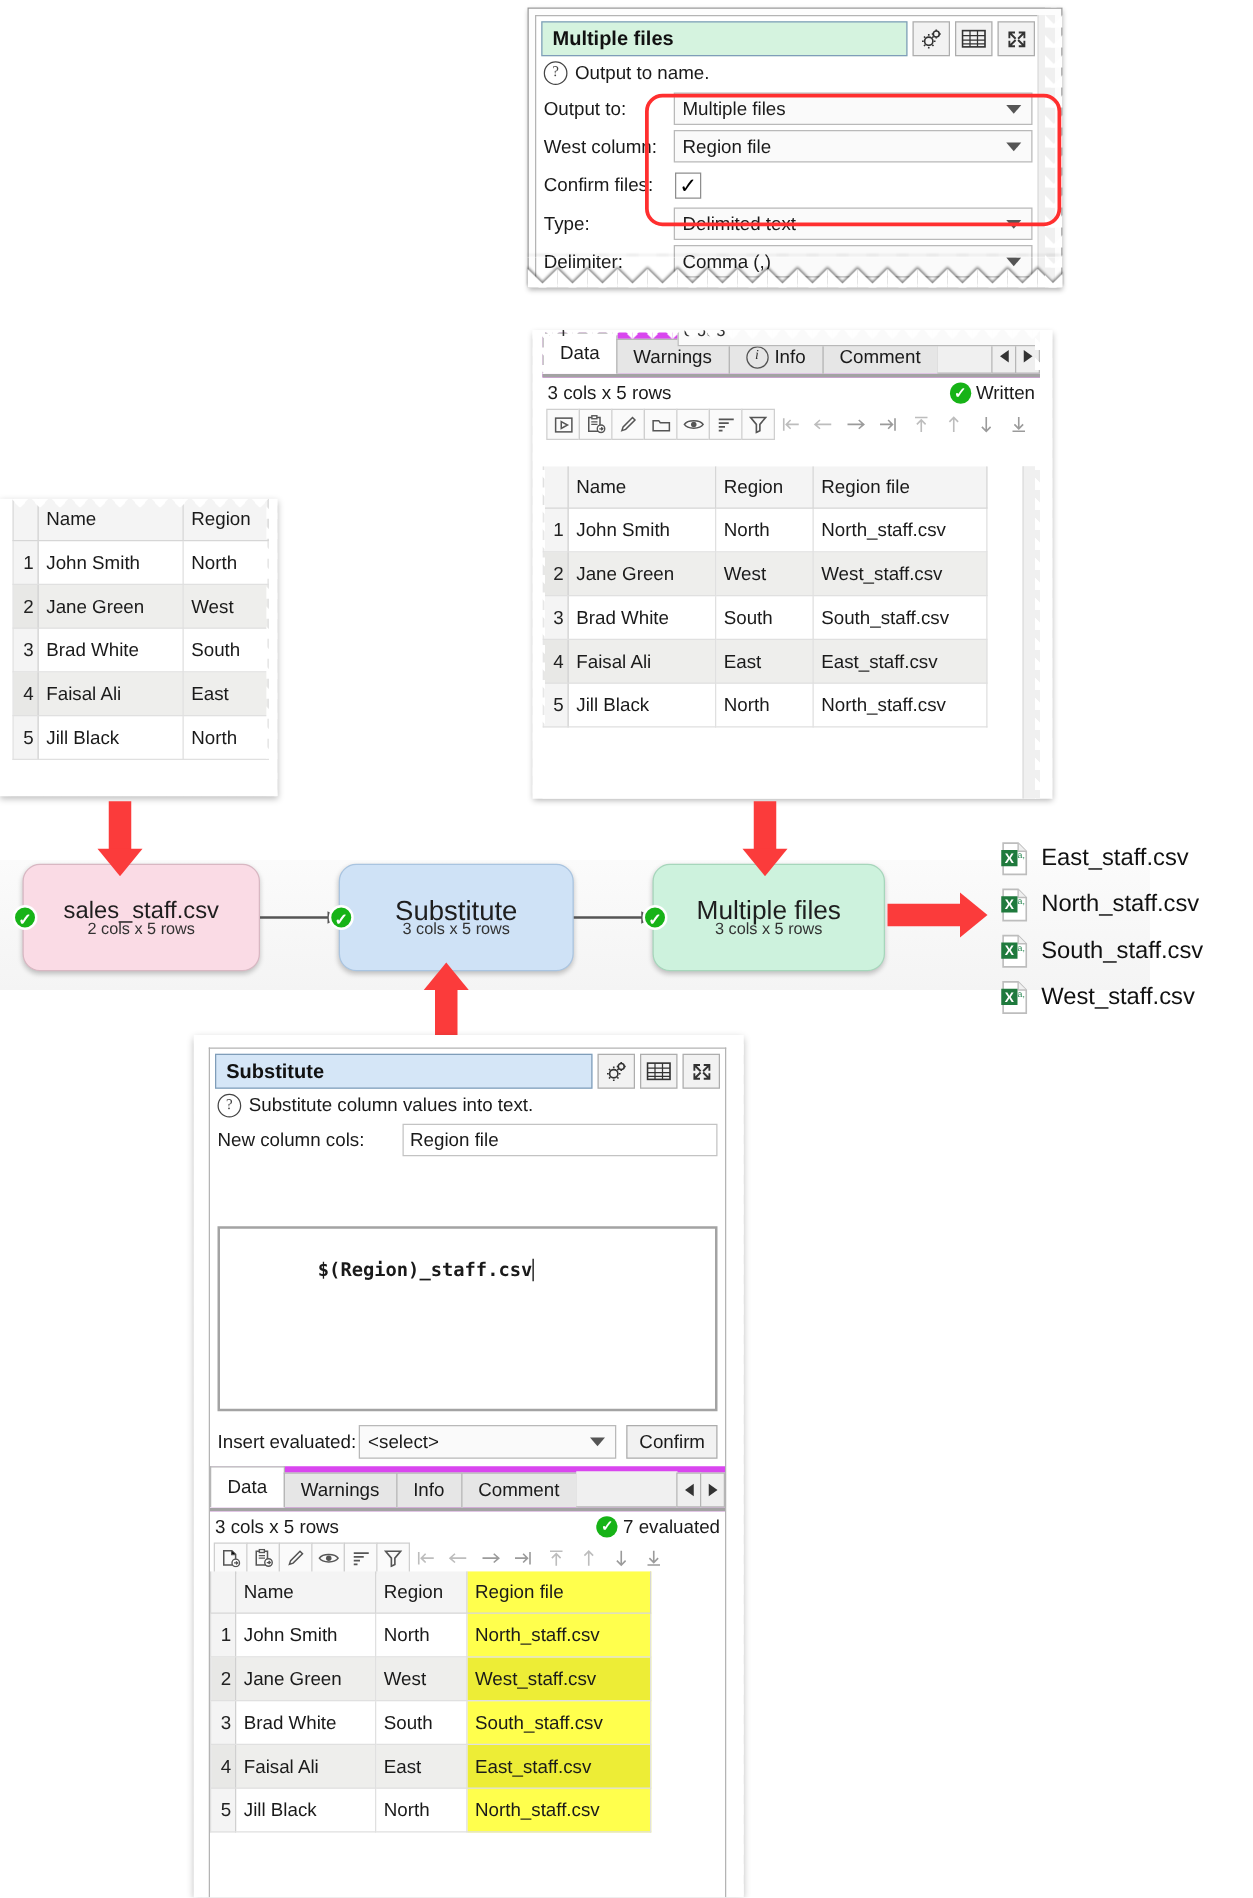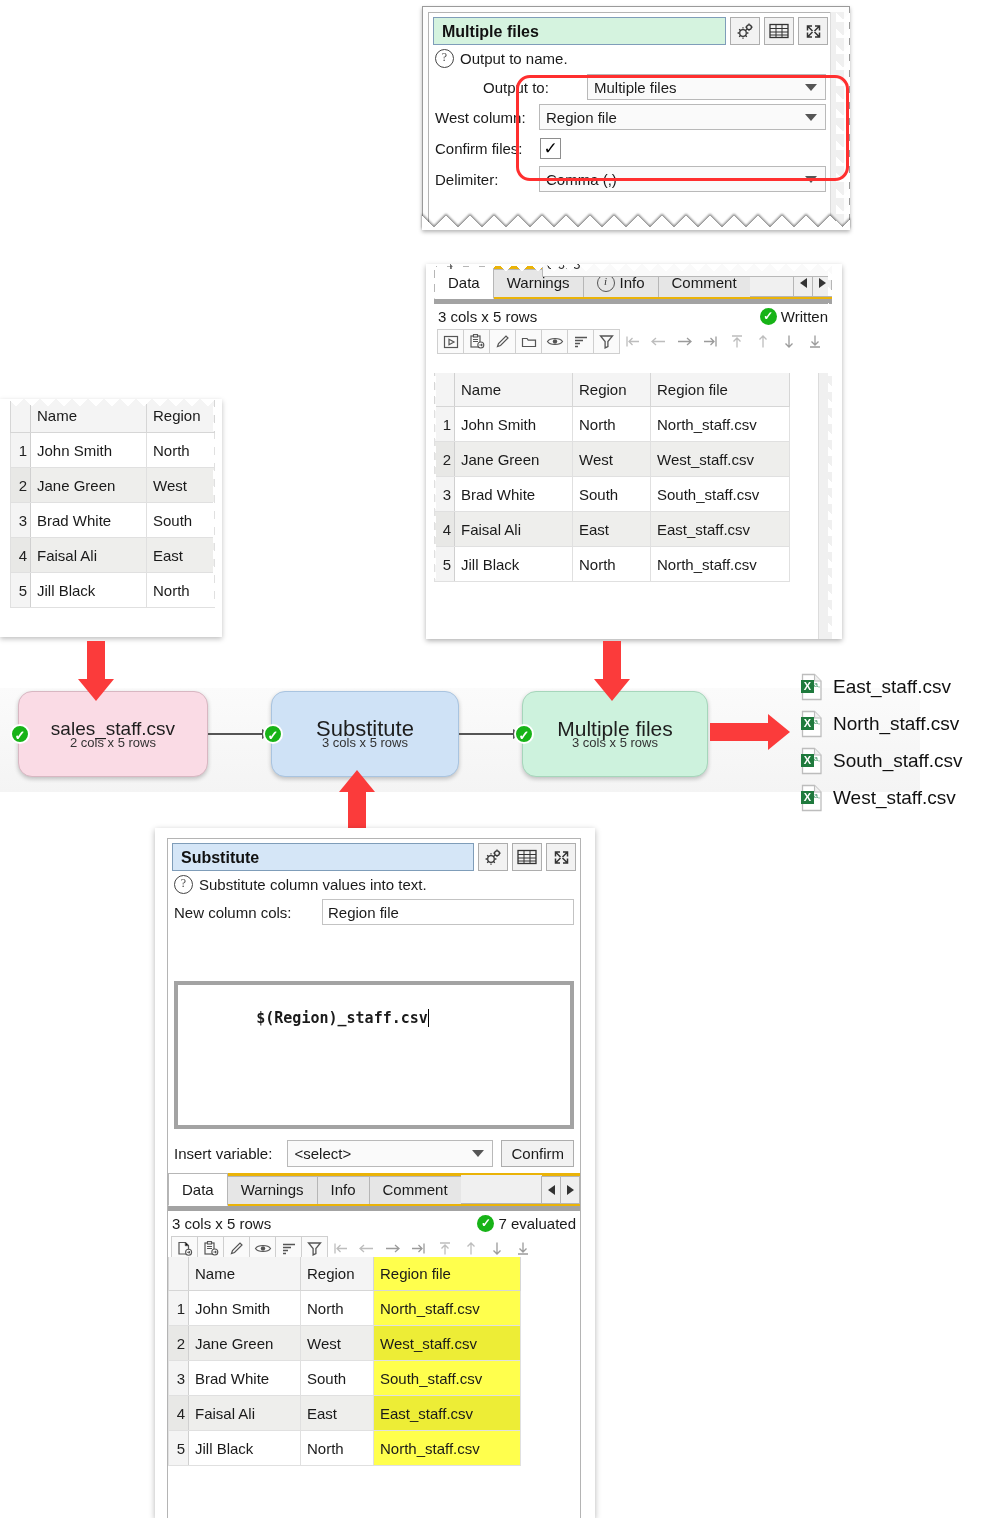--- a/index.html
+++ b/index.html
@@ -95,21 +95,21 @@
       linear-gradient(135deg,#fff 5px,transparent 0) 0 0/10px 14px repeat-y;
   }
   .torn-top{
     position:absolute;left:0;right:0;top:0;height:10px;
     background:
       linear-gradient(-135deg,#fff 5px,transparent 0) 0 0/16px 10px repeat-x,
       linear-gradient(135deg,#fff 5px,transparent 0) 0 0/16px 10px repeat-x;
   }
 
   
-  .tabbar{display:flex;align-items:center;height:33px;background:#eab308;border-bottom:5px solid #a3a3a3;}
+  .tabbar{display:flex;align-items:flex-end;height:33px;background:#d946ef;border-bottom:3px solid #a3a3a3;}
   .tab{
     height:28px;line-height:28px;padding:0 13px;
     background:#e6e6e6;border:1px solid #b6b6b6;border-bottom:none;
     font-size:15px;box-sizing:border-box;margin-right:-1px;
     display:flex;align-items:center;gap:5px;
   }
   .tab.active{background:#ffffff;height:33px;line-height:33px;border-bottom:1px solid #fff;}
   .tab-spacer{flex:1;border-bottom:1px solid #b6b6b6;height:28px;background:#f0f0f0;}
   .tabnav{display:flex;align-items:flex-end;}
   .navbtn{
@@ -255,21 +255,21 @@
             </g>
           </svg>
         </div>
       </div>
 
       <div class="helprow">
         <span class="qmark">?</span>
         <span>Output to name.</span>
       </div>
 
-      <div class="frow" style="padding-top:3px;margin-left:48px;">
+      <div class="frow" style="padding-top:3px;">
         <span class="flabel" style="width:104px;">Output to:</span>
         <div class="combo">
           <span>Multiple files</span>
           <span class="caret"></span>
         </div>
       </div>
 
       <div class="frow">
         <span class="flabel" style="width:104px;">West column:</span>
         <div class="combo">
@@ -278,20 +278,27 @@
         </div>
       </div>
 
       <div class="frow">
         <span class="flabel" style="width:104px;">Confirm files:</span>
         <div style="flex:1;height:26px;display:flex;align-items:center;border:1px solid transparent;">
           <div class="chk">✓</div>
         </div>
       </div>
 
+      <div class="frow">
+        <span class="flabel" style="width:104px;">Type:</span>
+        <div class="combo">
+          <span>Delimited text</span>
+          <span class="caret"></span>
+        </div>
+      </div>
 
       <div class="frow">
         <span class="flabel" style="width:104px;">Delimiter:</span>
         <div class="combo">
           <span>Comma (,)</span>
           <span class="caret"></span>
         </div>
       </div>
     </div>
 
@@ -666,28 +673,28 @@
       <span class="qmark">?</span>
       <span>Substitute column values into text.</span>
     </div>
 
     <div class="frow">
       <span class="flabel" style="width:148px;">New column cols:</span>
       <div class="textfield">Region file</div>
     </div>
 
 
-    <div class="abs" style="left:6px;top:142px;right:6px;height:148px;border:4px solid #a3a3a3;background:#fff;box-sizing:border-box;">
+    <div class="abs" style="left:6px;top:142px;right:6px;height:148px;border:2px solid #a3a3a3;background:#fff;box-sizing:border-box;">
       <div style="padding:6px 6px;font-family:'DejaVu Sans Mono',monospace;font-size:15px;font-weight:bold;white-space:pre;">
         <span>$(Region)_staff.csv</span><span style="border-left:1px solid #000;">&nbsp;</span>
       </div>
     </div>
 
     <div class="abs" style="left:6px;top:299px;right:6px;height:30px;display:flex;align-items:center;">
-      <span class="flabel" style="width:118px;">Insert variable:</span>
+      <span class="flabel" style="width:118px;">Insert evaluated:</span>
       <div class="combo" style="flex:0 0 206px;height:27px;">
         <span>&lt;select&gt;</span>
         <span class="caret"></span>
       </div>
       <div style="margin-left:8px;height:27px;line-height:25px;padding:0 9px;border:1px solid #adadad;background:#f2f2f2;font-size:15px;box-sizing:border-box;">Confirm</div>
     </div>
 
     <div class="abs" style="left:0;right:0;top:334px;bottom:0;">
       <div class="tabbar">
         <div class="tab active">

